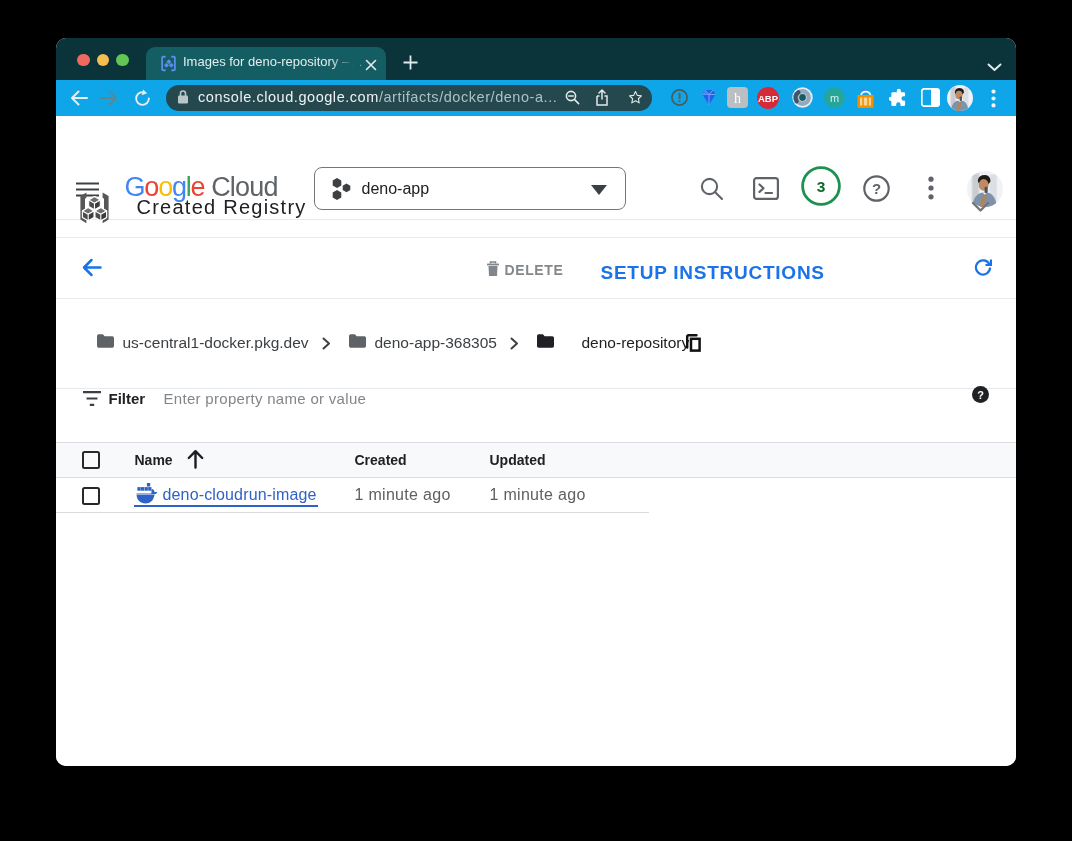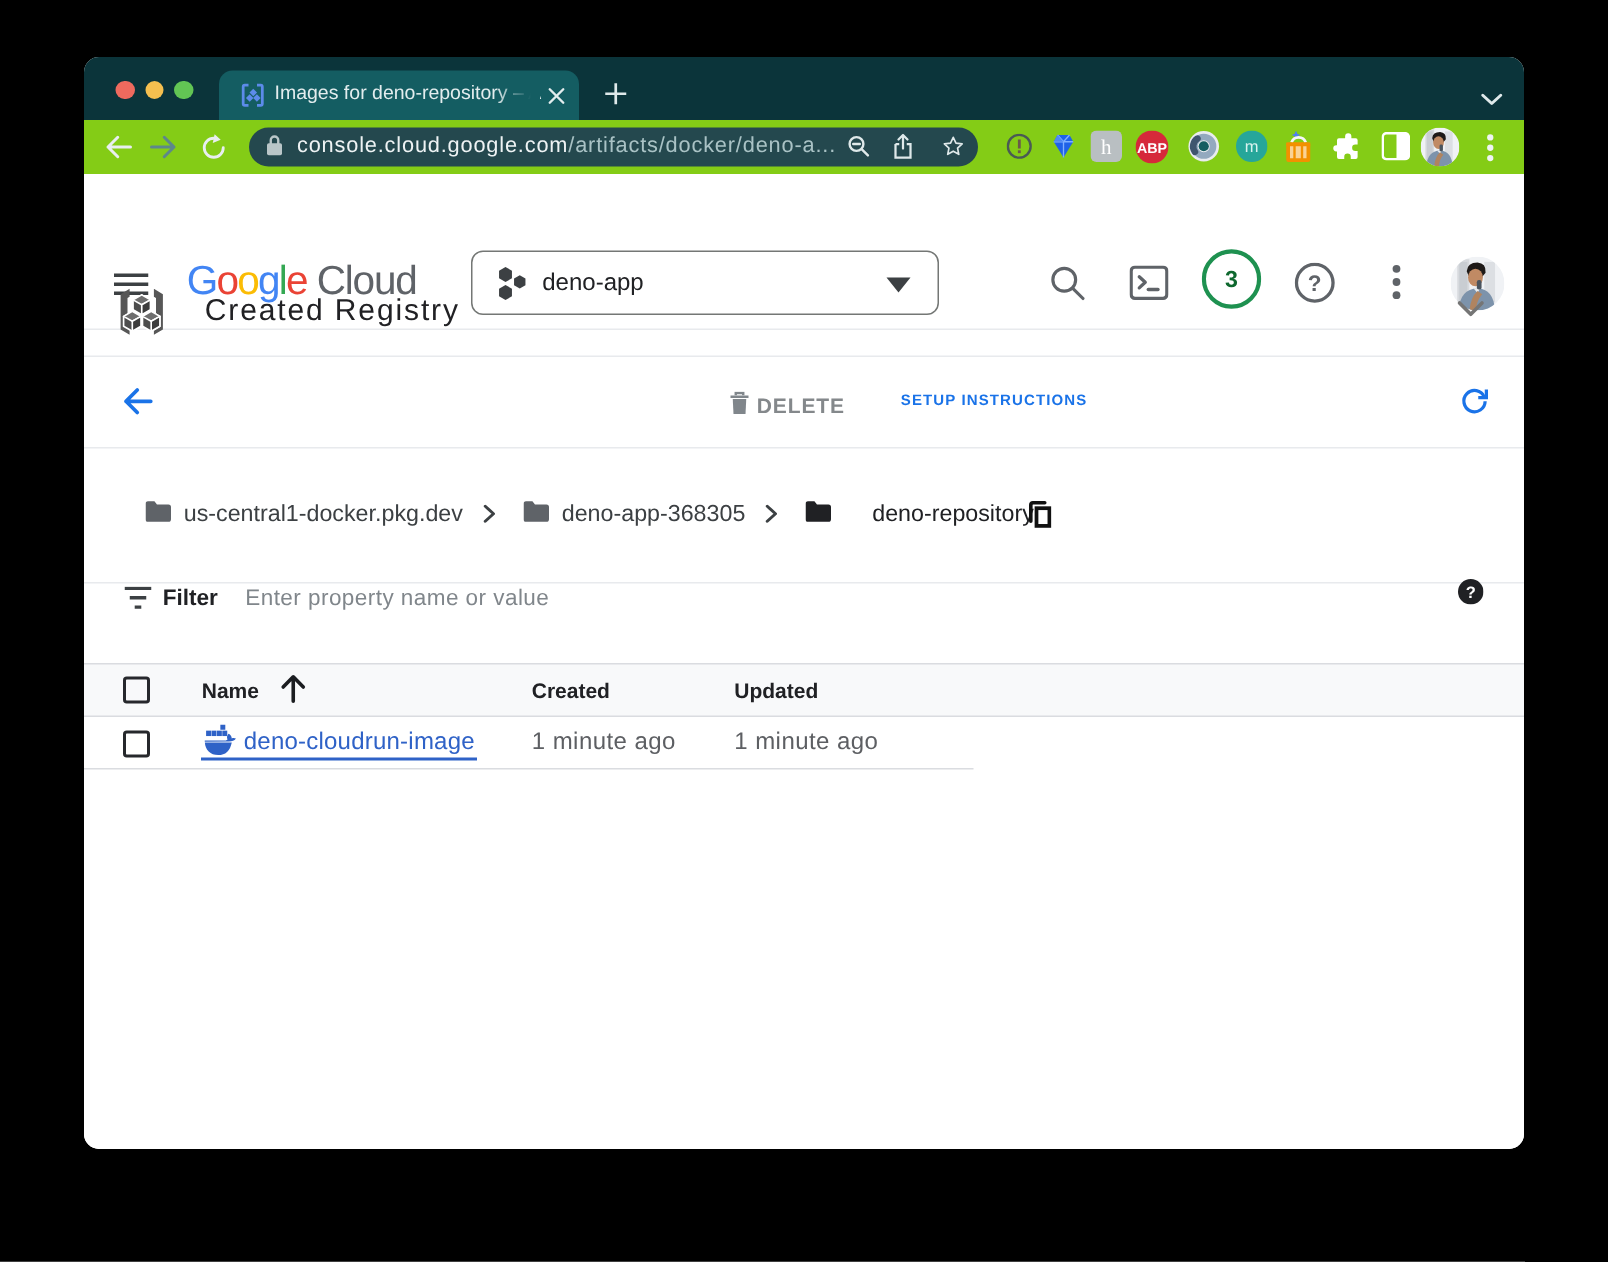--- a/index.html
+++ b/index.html
@@ -5,21 +5,21 @@
   html,body{margin:0;padding:0;background:#000;}
   body{width:1072px;height:841px;position:relative;font-family:"Liberation Sans",sans-serif;overflow:hidden;}
   .window{position:absolute;left:55.5px;top:37.7px;width:960px;height:728.8px;border-radius:10px;overflow:hidden;background:#fff;}
   .abs{position:absolute;}
   
   .tabbar{position:absolute;left:0;top:0;width:960px;height:42px;background:#0b343a;}
   .light{position:absolute;top:16px;width:12.5px;height:12.5px;border-radius:50%;}
   .tab{position:absolute;left:90.5px;top:9.3px;width:240px;height:32.7px;background:#145d62;border-radius:9px 9px 0 0;}
   .tabtitle{position:absolute;left:37px;top:7.5px;width:178px;font-size:13px;color:#e3edee;white-space:nowrap;overflow:hidden;}
   .tabfade{position:absolute;right:26px;top:4px;width:30px;height:24px;background:linear-gradient(90deg,rgba(20,93,98,0),#145d62 80%);}
-  .toolbar{position:absolute;left:0;top:42px;width:973px;height:36px;background:#84cc16;}
+  .toolbar{position:absolute;left:0;top:42px;width:973px;height:36px;background:#0ea5e9;}
   .pill{position:absolute;left:110.5px;top:5px;width:486px;height:26px;border-radius:13px;background:#24484e;}
   .url{position:absolute;left:32px;top:4px;font-size:14.5px;letter-spacing:0.55px;color:#eef3f4;white-space:nowrap;}
   .url .path{color:#a9c2c5;}
   
   .content{position:absolute;left:0;top:78px;width:960px;height:650.8px;background:#fff;}
   .gchead{position:absolute;left:0;top:0;width:960px;height:60px;border-bottom:1px solid #e8eaed;margin-top:43px;}
   .glogo{position:absolute;left:69px;top:13px;font-size:27px;letter-spacing:-1.2px;}
   .selector{position:absolute;left:258px;top:8px;width:310px;height:41px;border:1px solid #747775;border-radius:8px;}
   .arbar{position:absolute;left:0;top:61px;width:960px;height:60px;border-bottom:1px solid #e8eaed;}
   .actionbar{position:absolute;left:0;top:122px;width:960px;height:60px;border-bottom:1px solid #e8eaed;}
@@ -248,21 +248,21 @@
     <div class="actionbar">
       <span id="backblue" class="abs" style="left:25px;top:20px;"><svg width="21" height="19" viewBox="0 0 21 19">
             <path d="M19.5 9.5 H3 M10.5 2 L3 9.5 L10.5 17" stroke="#1a73e8" stroke-width="2.5" fill="none" stroke-linecap="round" stroke-linejoin="round"></path>
           </svg></span>
       <span id="trash" class="abs" style="left:430px;top:23px;"><svg width="14" height="16" viewBox="0 0 14 16">
             <path d="M1 3.5 H13" stroke="#80868b" stroke-width="1.8"></path>
             <path d="M4.5 2.5 V1 H9.5 V2.5" stroke="#80868b" stroke-width="1.6" fill="none"></path>
             <path d="M2.5 5 H11.5 L11 15 H3 Z" fill="#80868b"></path>
           </svg></span>
       <span style="position:absolute;left:449px;top:24px;font-size:14px;font-weight:bold;color:#84888b;letter-spacing:0.6px;">DELETE</span>
-      <span style="position:absolute;left:545px;top:24px;font-size:10px;font-weight:bold;color:#1a73e8;letter-spacing:0.75px;">SETUP INSTRUCTIONS</span>
+      <span style="position:absolute;left:545px;top:24px;font-size:19px;font-weight:bold;color:#1a73e8;letter-spacing:0.75px;">SETUP INSTRUCTIONS</span>
       <span id="refresh" class="abs" style="left:917px;top:19px;"><svg width="20" height="21" viewBox="0 0 24 24">
             <path d="M19.8 8.5 A8.5 8.5 0 1 0 20.5 12" stroke="#1a73e8" stroke-width="2.6" fill="none"></path>
             <path d="M21.5 2.5 V9 H15" fill="none" stroke="#1a73e8" stroke-width="2.6"></path>
           </svg></span>
     </div>
     <div class="crumbs">
       <span id="fold1" class="abs" style="left:41px;top:35px;"><svg width="17" height="14" viewBox="0 0 20 16">
             <path d="M0 2 a2 2 0 0 1 2-2 H7 L9 2.5 H18 a2 2 0 0 1 2 2 V14 a2 2 0 0 1 -2 2 H2 a2 2 0 0 1 -2-2 Z" fill="#5f6368"></path>
           </svg></span>
       <span style="position:absolute;left:67px;top:35px;font-size:15.5px;color:#3c4043;">us-central1-docker.pkg.dev</span>

